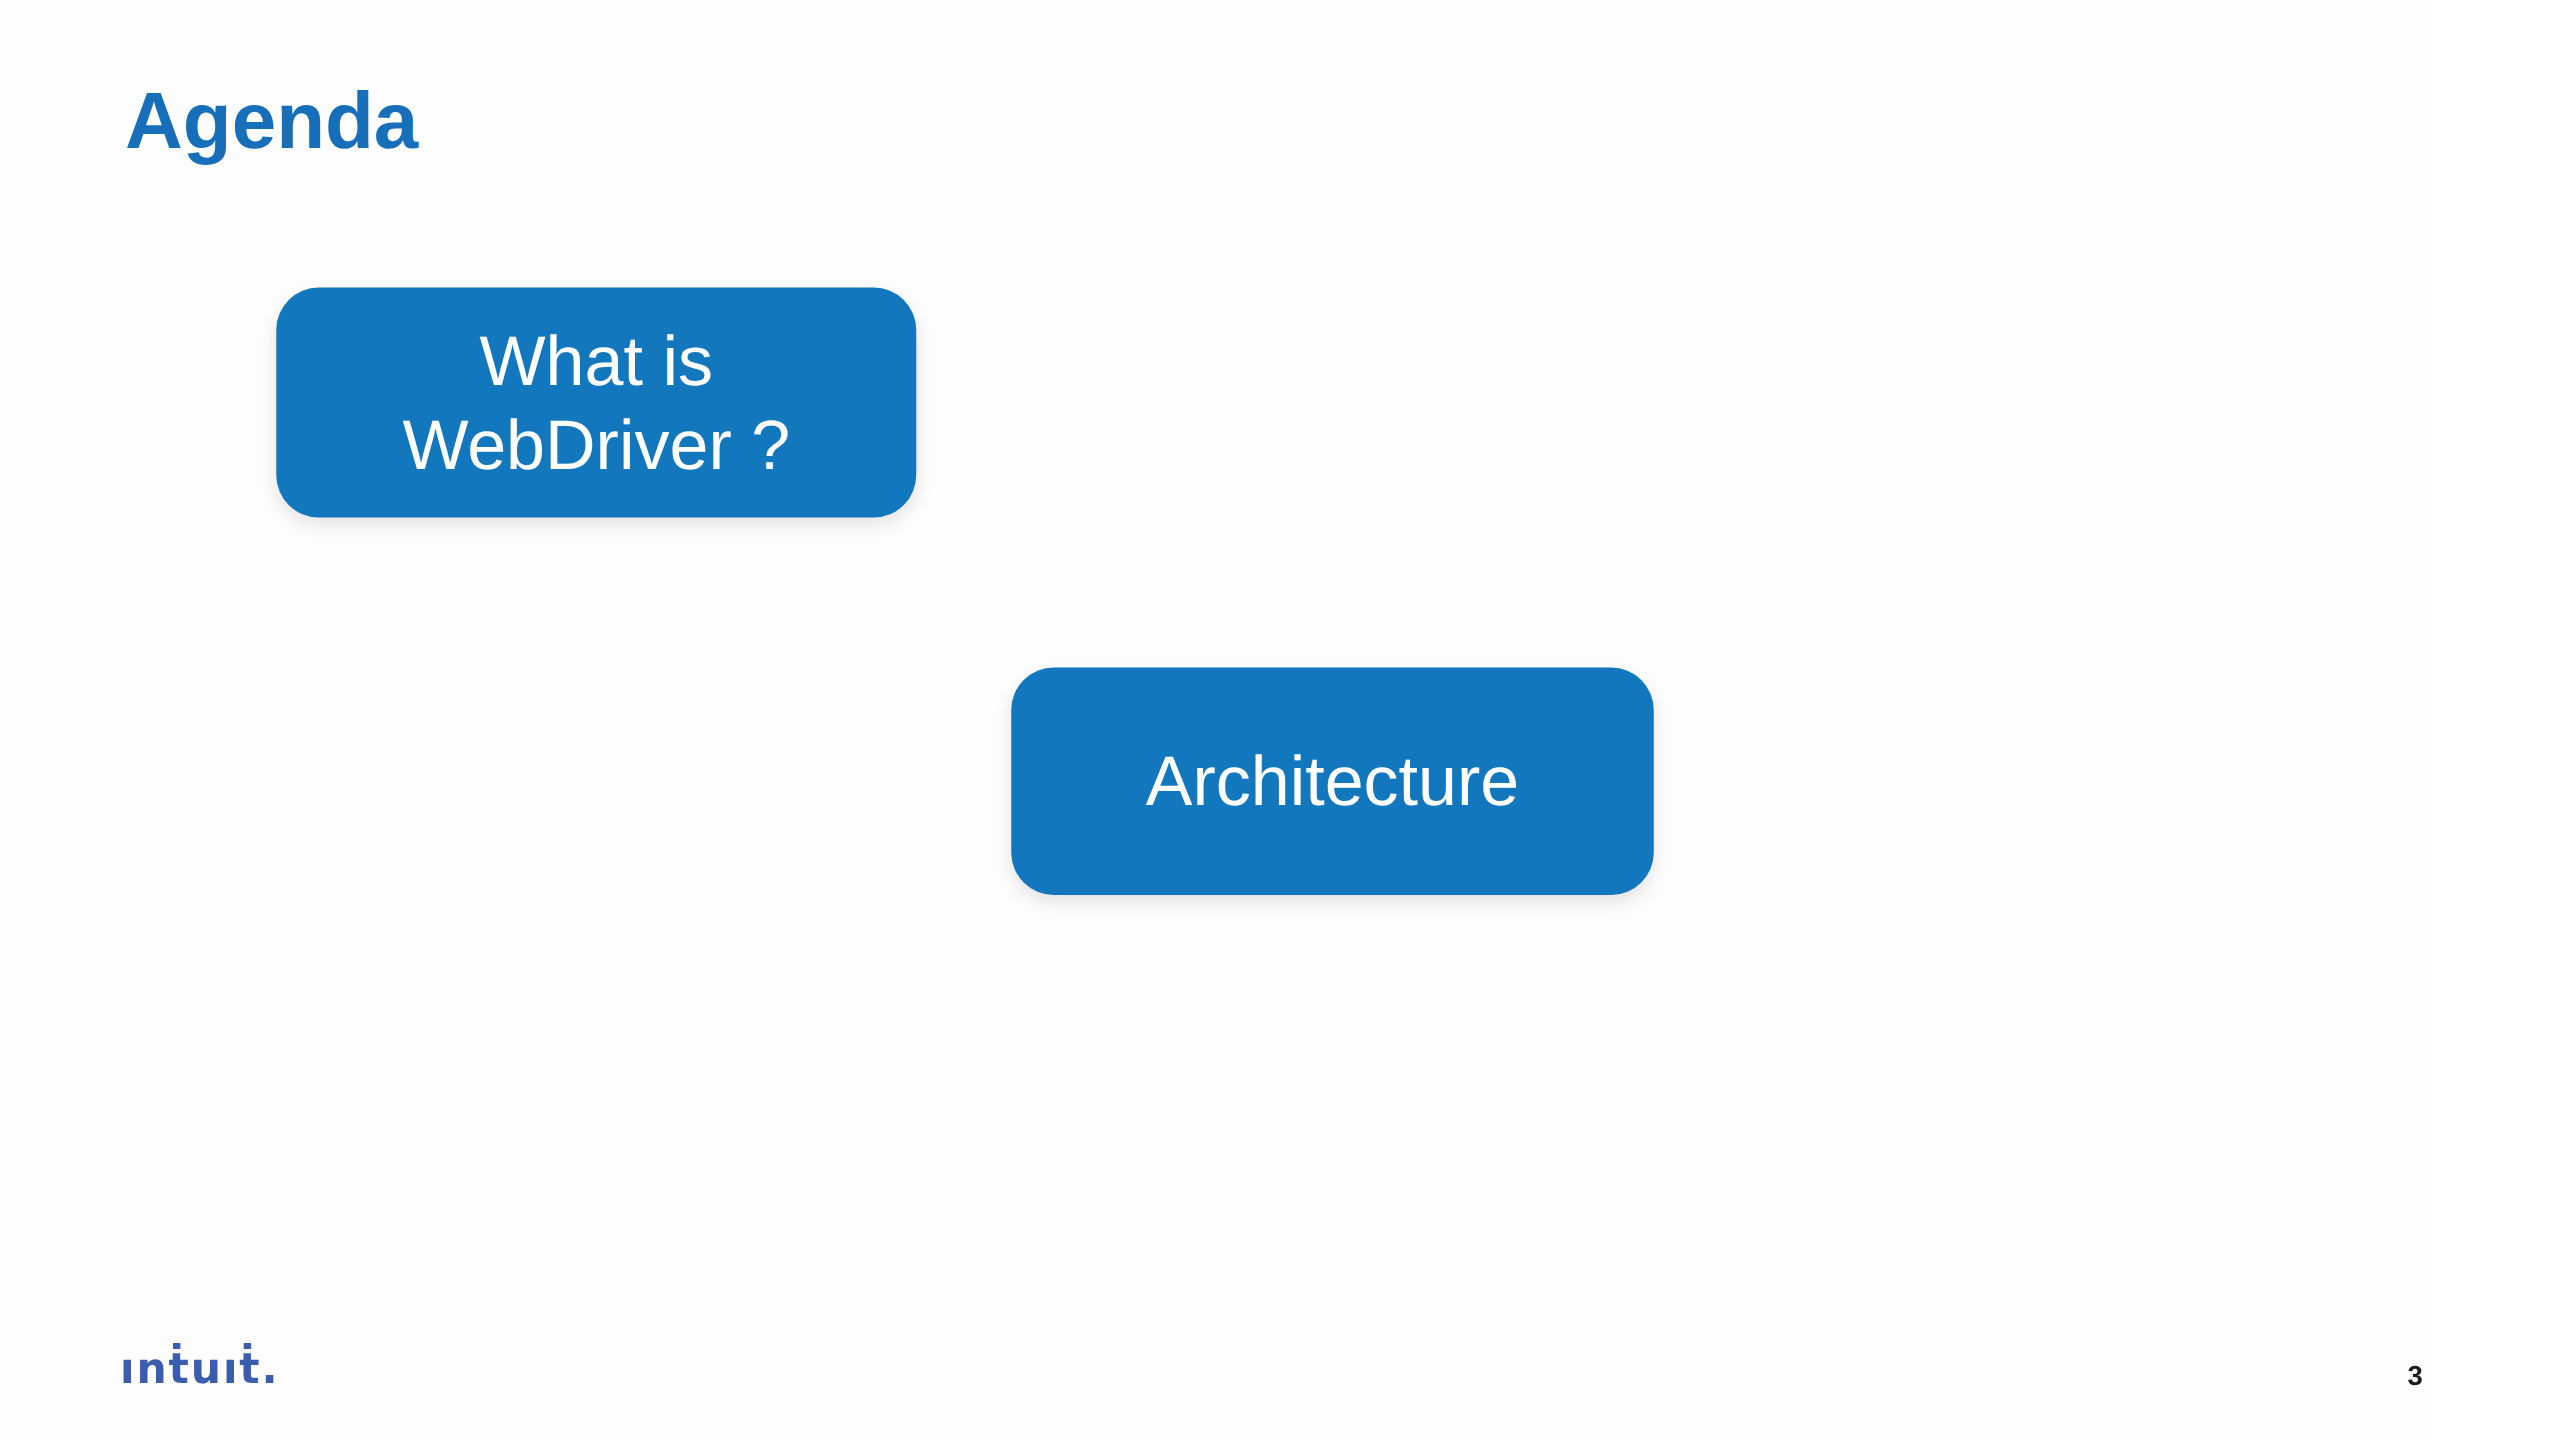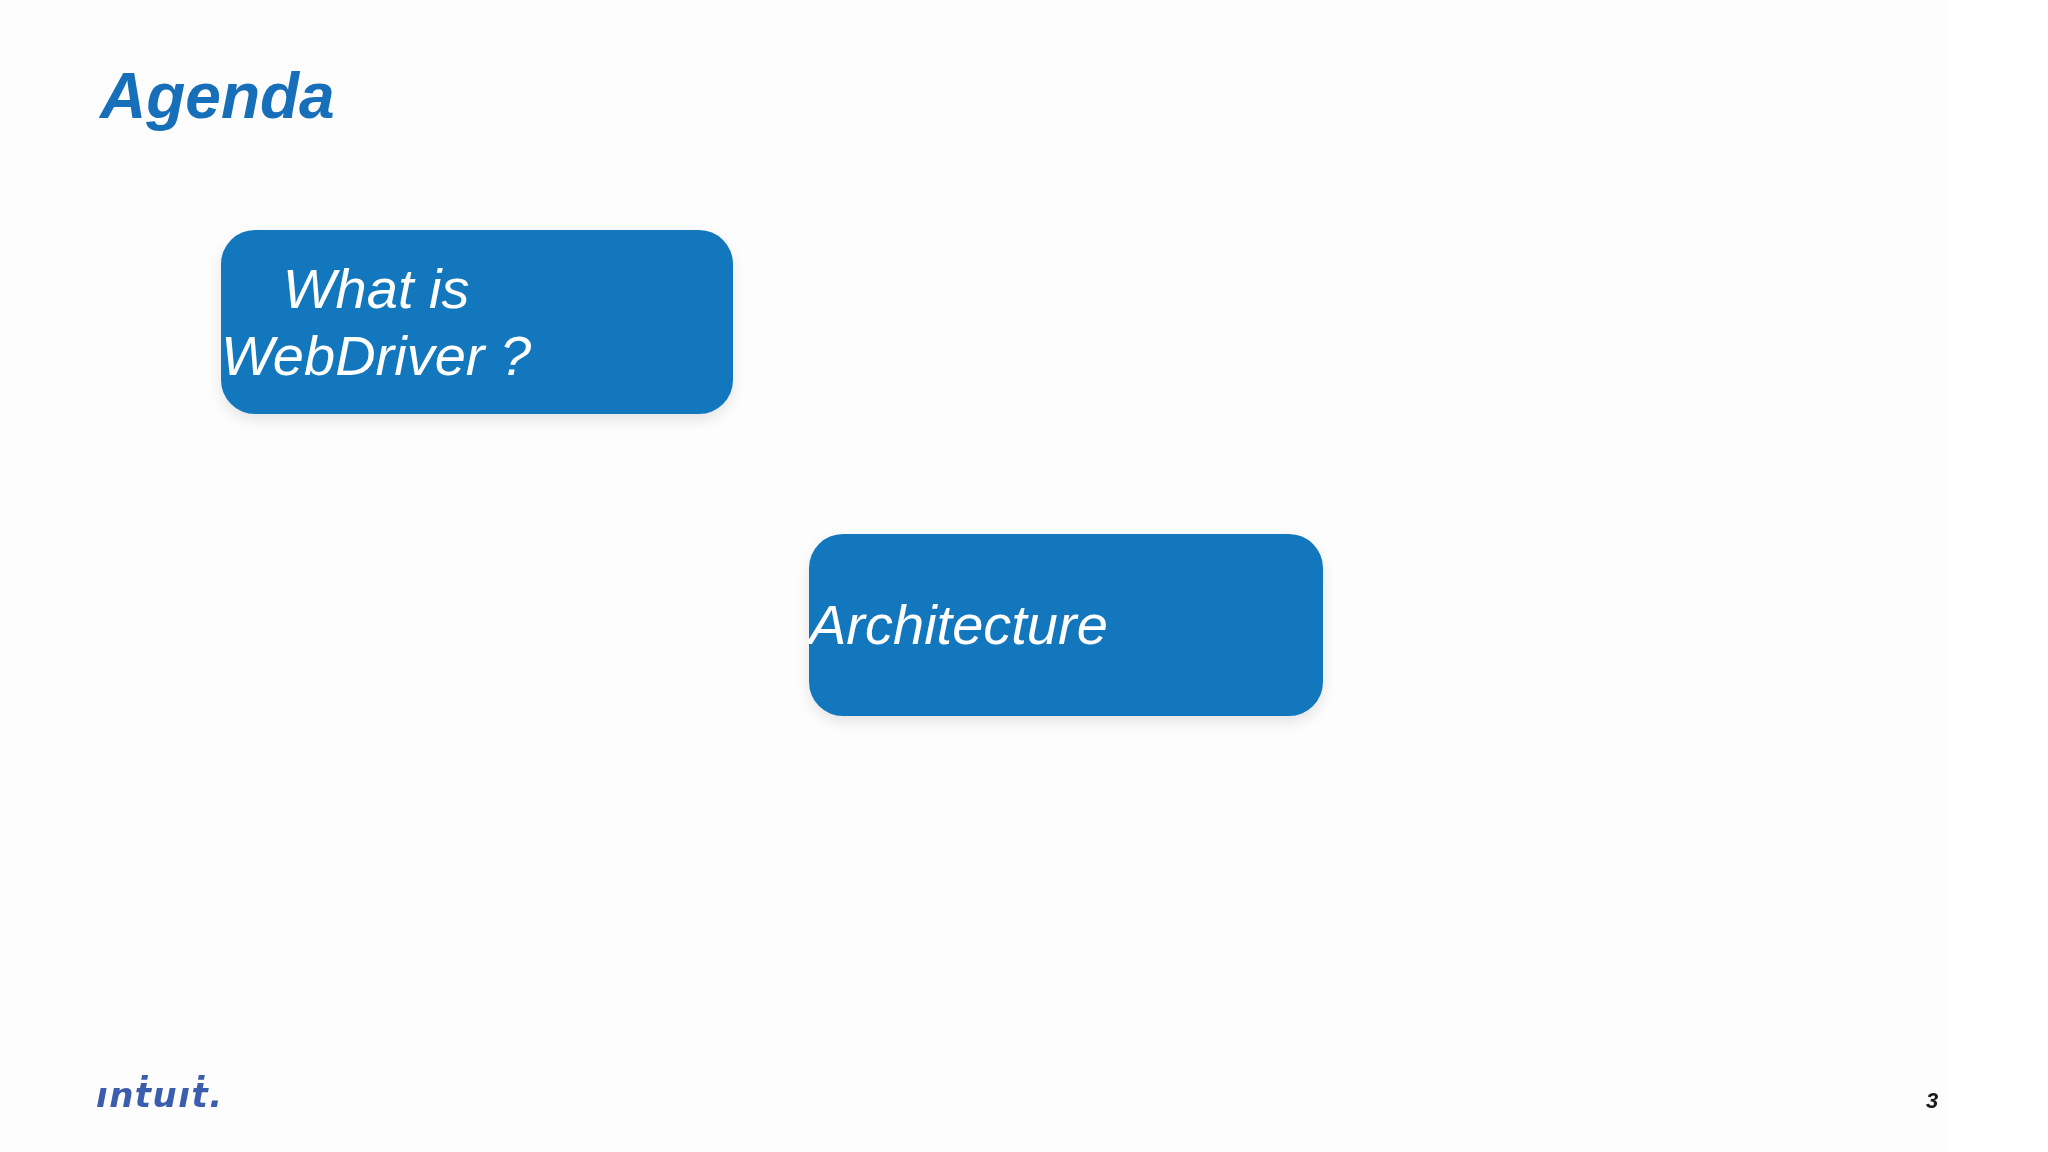--- a/index.html
+++ b/index.html
@@ -12,39 +12,39 @@
   }
   *{margin:0;padding:0;box-sizing:border-box;}
   html,body{width:2048px;height:1152px;background:#fff;}
   body{font-family:"Liberation Sans", sans-serif;}
   .slide{
     position:relative;
     width:1947px;
     height:1152px;
     background:var(--background);
     overflow:hidden;
-    font-style:italic;
   }
   .title{
     position:absolute;
     left:100px;
     top:60px;
     font-size:64px;
     line-height:1.15;
     font-weight:bold;
     color:var(--title_blue);
     letter-spacing:0px;
   }
   .box{
     position:absolute;
     background:var(--box_blue);
     border-radius:34px;
     color:var(--box_text);
     display:flex;
     align-items:center;
+    justify-content:center;
     text-align:center;
     box-shadow:0 6px 14px rgba(0,0,0,0.10);
   }
   .box-label{
     font-size:56px;
     line-height:1.2;
     white-space:pre-line;
     color:var(--box_text);
   }
   .box-what{ left:221px; top:230px; width:512px; height:184px; }

